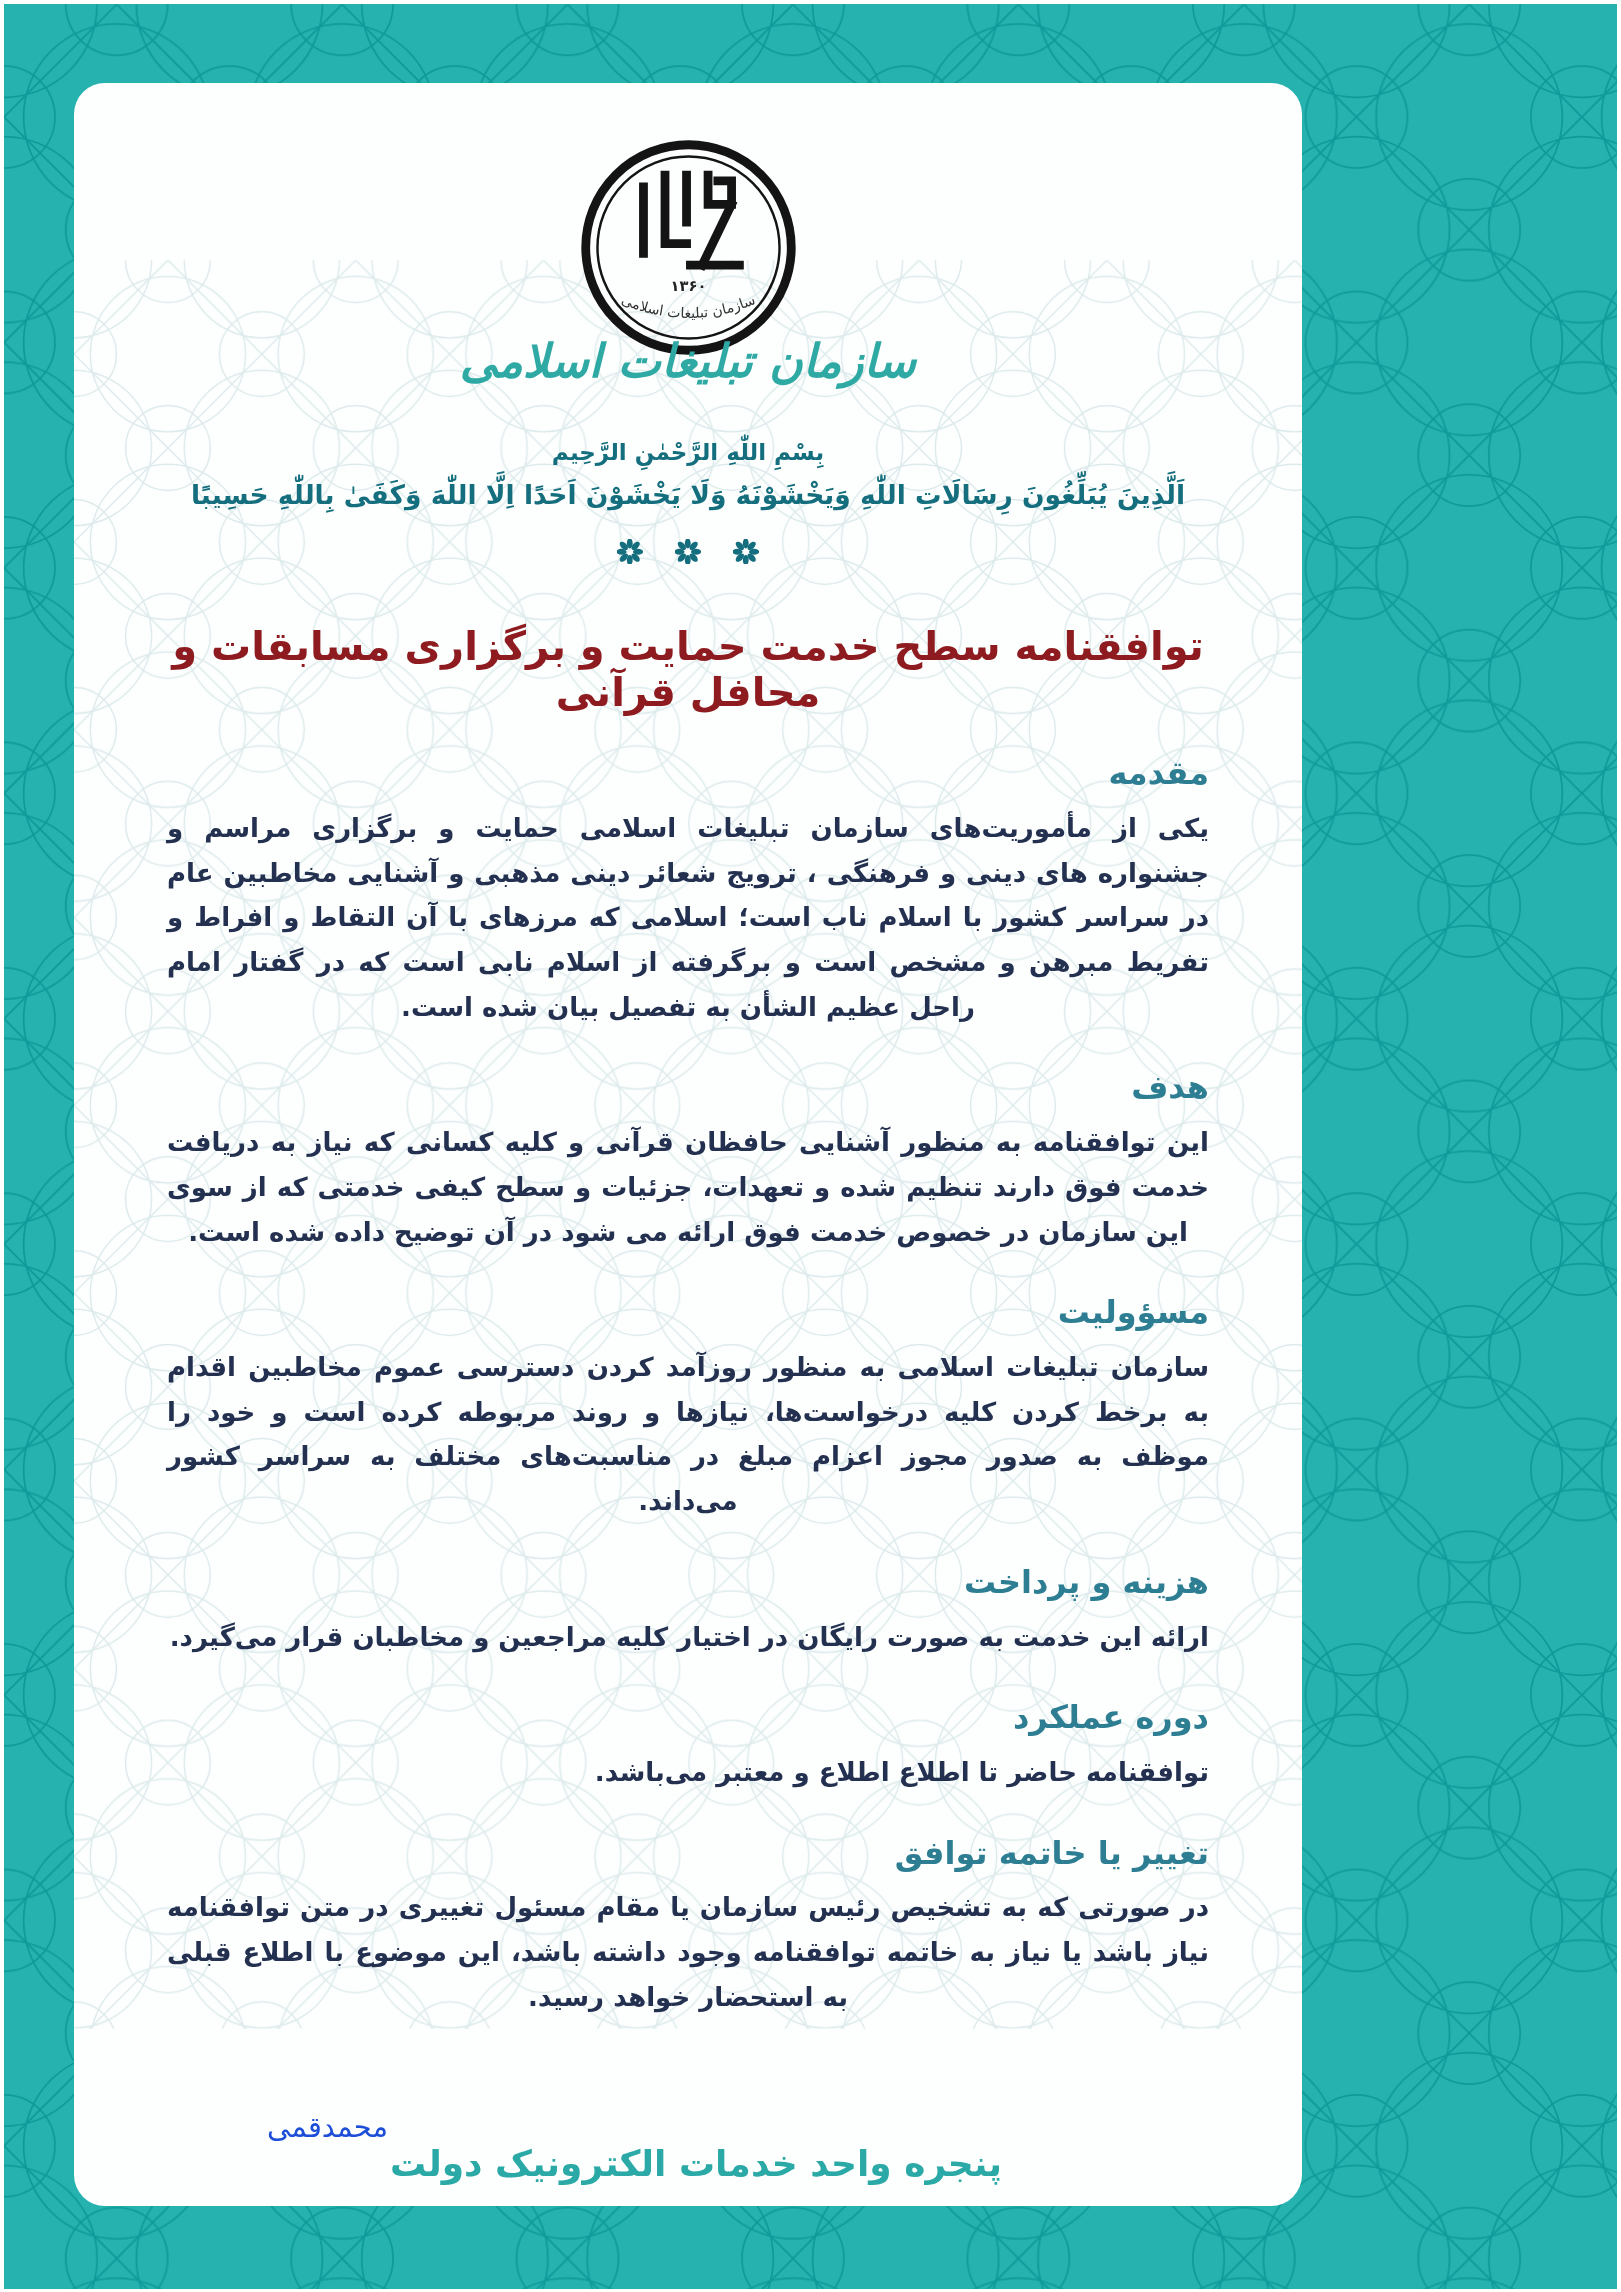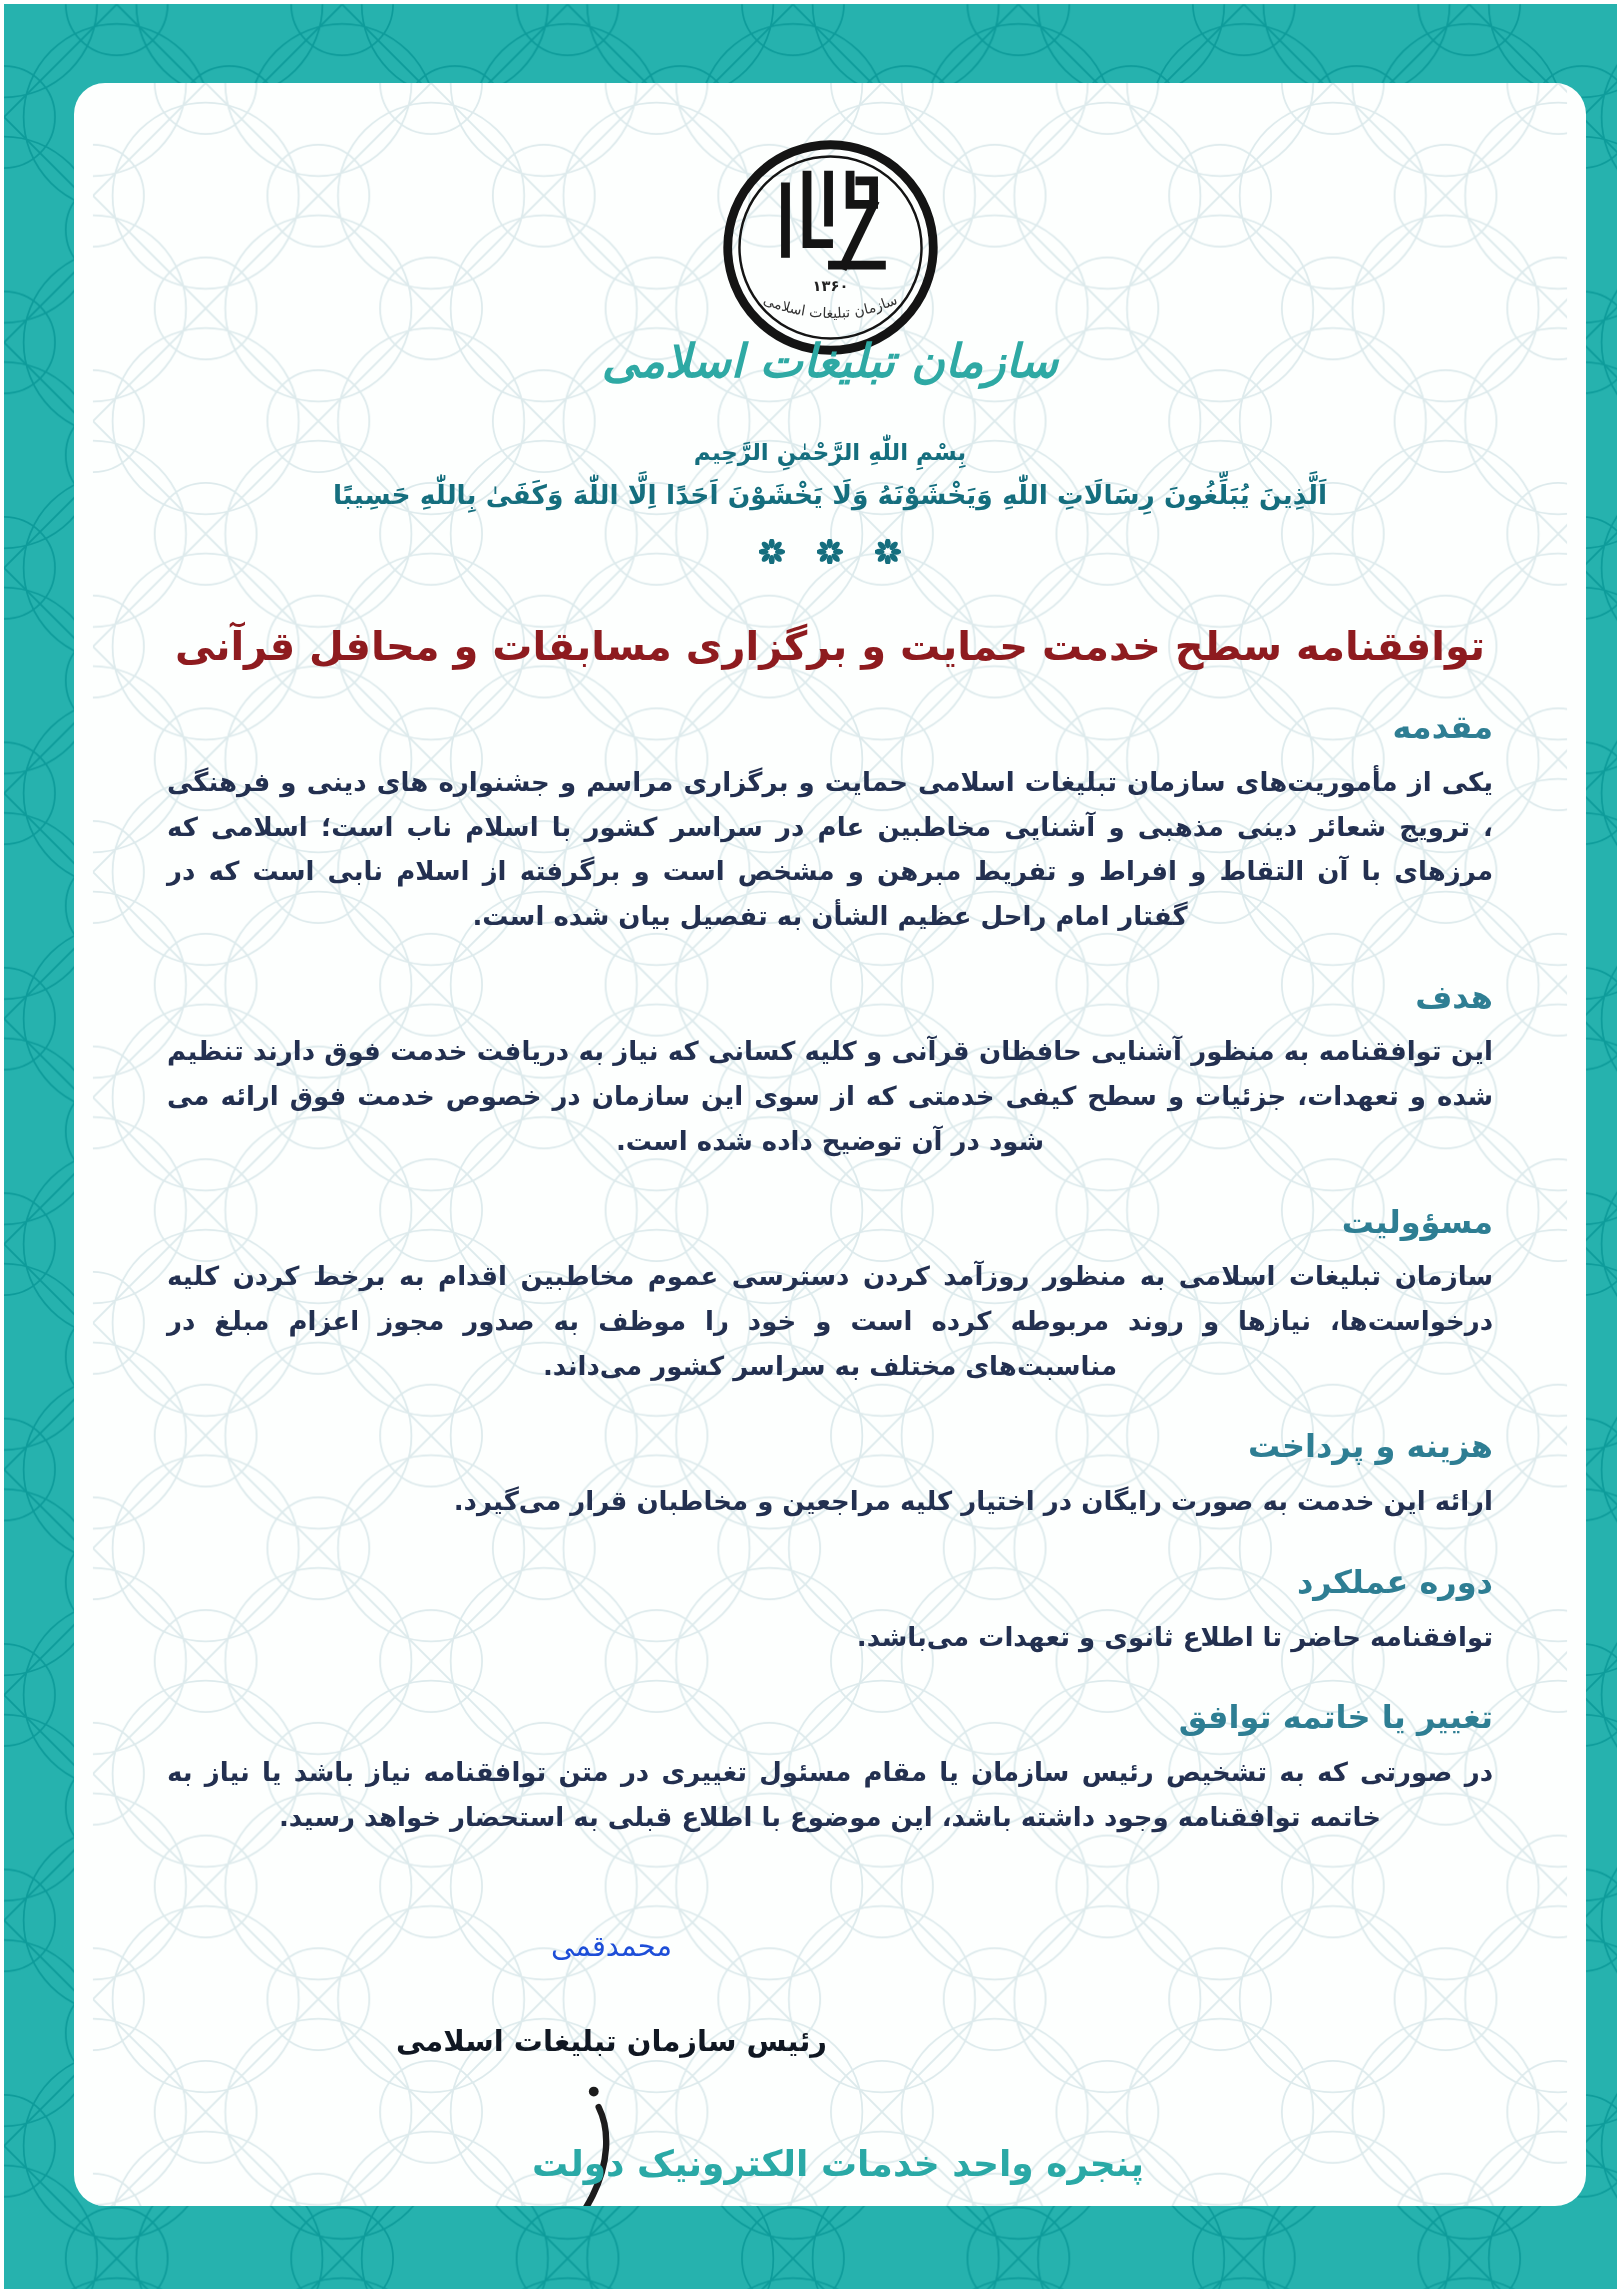--- a/index.html
+++ b/index.html
@@ -6,21 +6,21 @@
   body{
     width:1621px;height:2293px;position:relative;overflow:hidden;
     background:#ffffff;
     font-family:"DejaVu Sans",sans-serif;
   }
   
   .frame{position:absolute;inset:3.9px;background:#26b2ae;}
   .pattern-fill{position:absolute;left:0;top:0;width:100%;height:100%;display:block}
   
   .card{
-    position:absolute;left:74px;top:83px;width:1512px;height:2123px;
+    position:absolute;left:74px;top:83px;width:1228px;height:2123px;
     background:#fdfffe;border-radius:31px;overflow:hidden;
   }
   .content{position:absolute;inset:0;padding:25.5px 93px 0 93px;direction:rtl}
   
   .logo-wrap{text-align:center;margin-top:23.5px}
   .calligraphy{
     margin-top:-33px;text-align:center;color:#2ea9a4;
     font-size:46px;font-weight:bold;font-style:italic;letter-spacing:-1px;
   }
   .bismillah{margin-top:51px;text-align:center;color:#156e7e;font-size:23px;font-weight:bold}
@@ -190,21 +190,21 @@
         <p class="p-justify">سازمان تبلیغات اسلامی به منظور روزآمد کردن دسترسی عموم مخاطبین اقدام به برخط کردن کلیه درخواست‌ها، نیازها و روند مربوطه کرده است و خود را موظف به صدور مجوز اعزام مبلغ در مناسبت‌های مختلف به سراسر کشور می‌داند.</p>
       </div>
 
       <div class="sec">
         <h2>هزینه و پرداخت</h2>
         <p class="p-right">ارائه این خدمت به صورت رایگان در اختیار کلیه مراجعین و مخاطبان قرار می‌گیرد.</p>
       </div>
 
       <div class="sec">
         <h2>دوره عملکرد</h2>
-        <p class="p-right">توافقنامه حاضر تا اطلاع ثانوی و تعهدات می‌باشد.</p>
+        <p class="p-right">توافقنامه حاضر تا اطلاع اطلاع و معتبر می‌باشد.</p>
       </div>
 
       <div class="sec">
         <h2>تغییر یا خاتمه توافق</h2>
         <p class="p-justify">در صورتی که به تشخیص رئیس سازمان یا مقام مسئول تغییری در متن توافقنامه نیاز باشد یا نیاز به خاتمه توافقنامه وجود داشته باشد، این موضوع با اطلاع قبلی به استحضار خواهد رسید.</p>
       </div>
 
     </div>
 
     <div class="sig-block">

